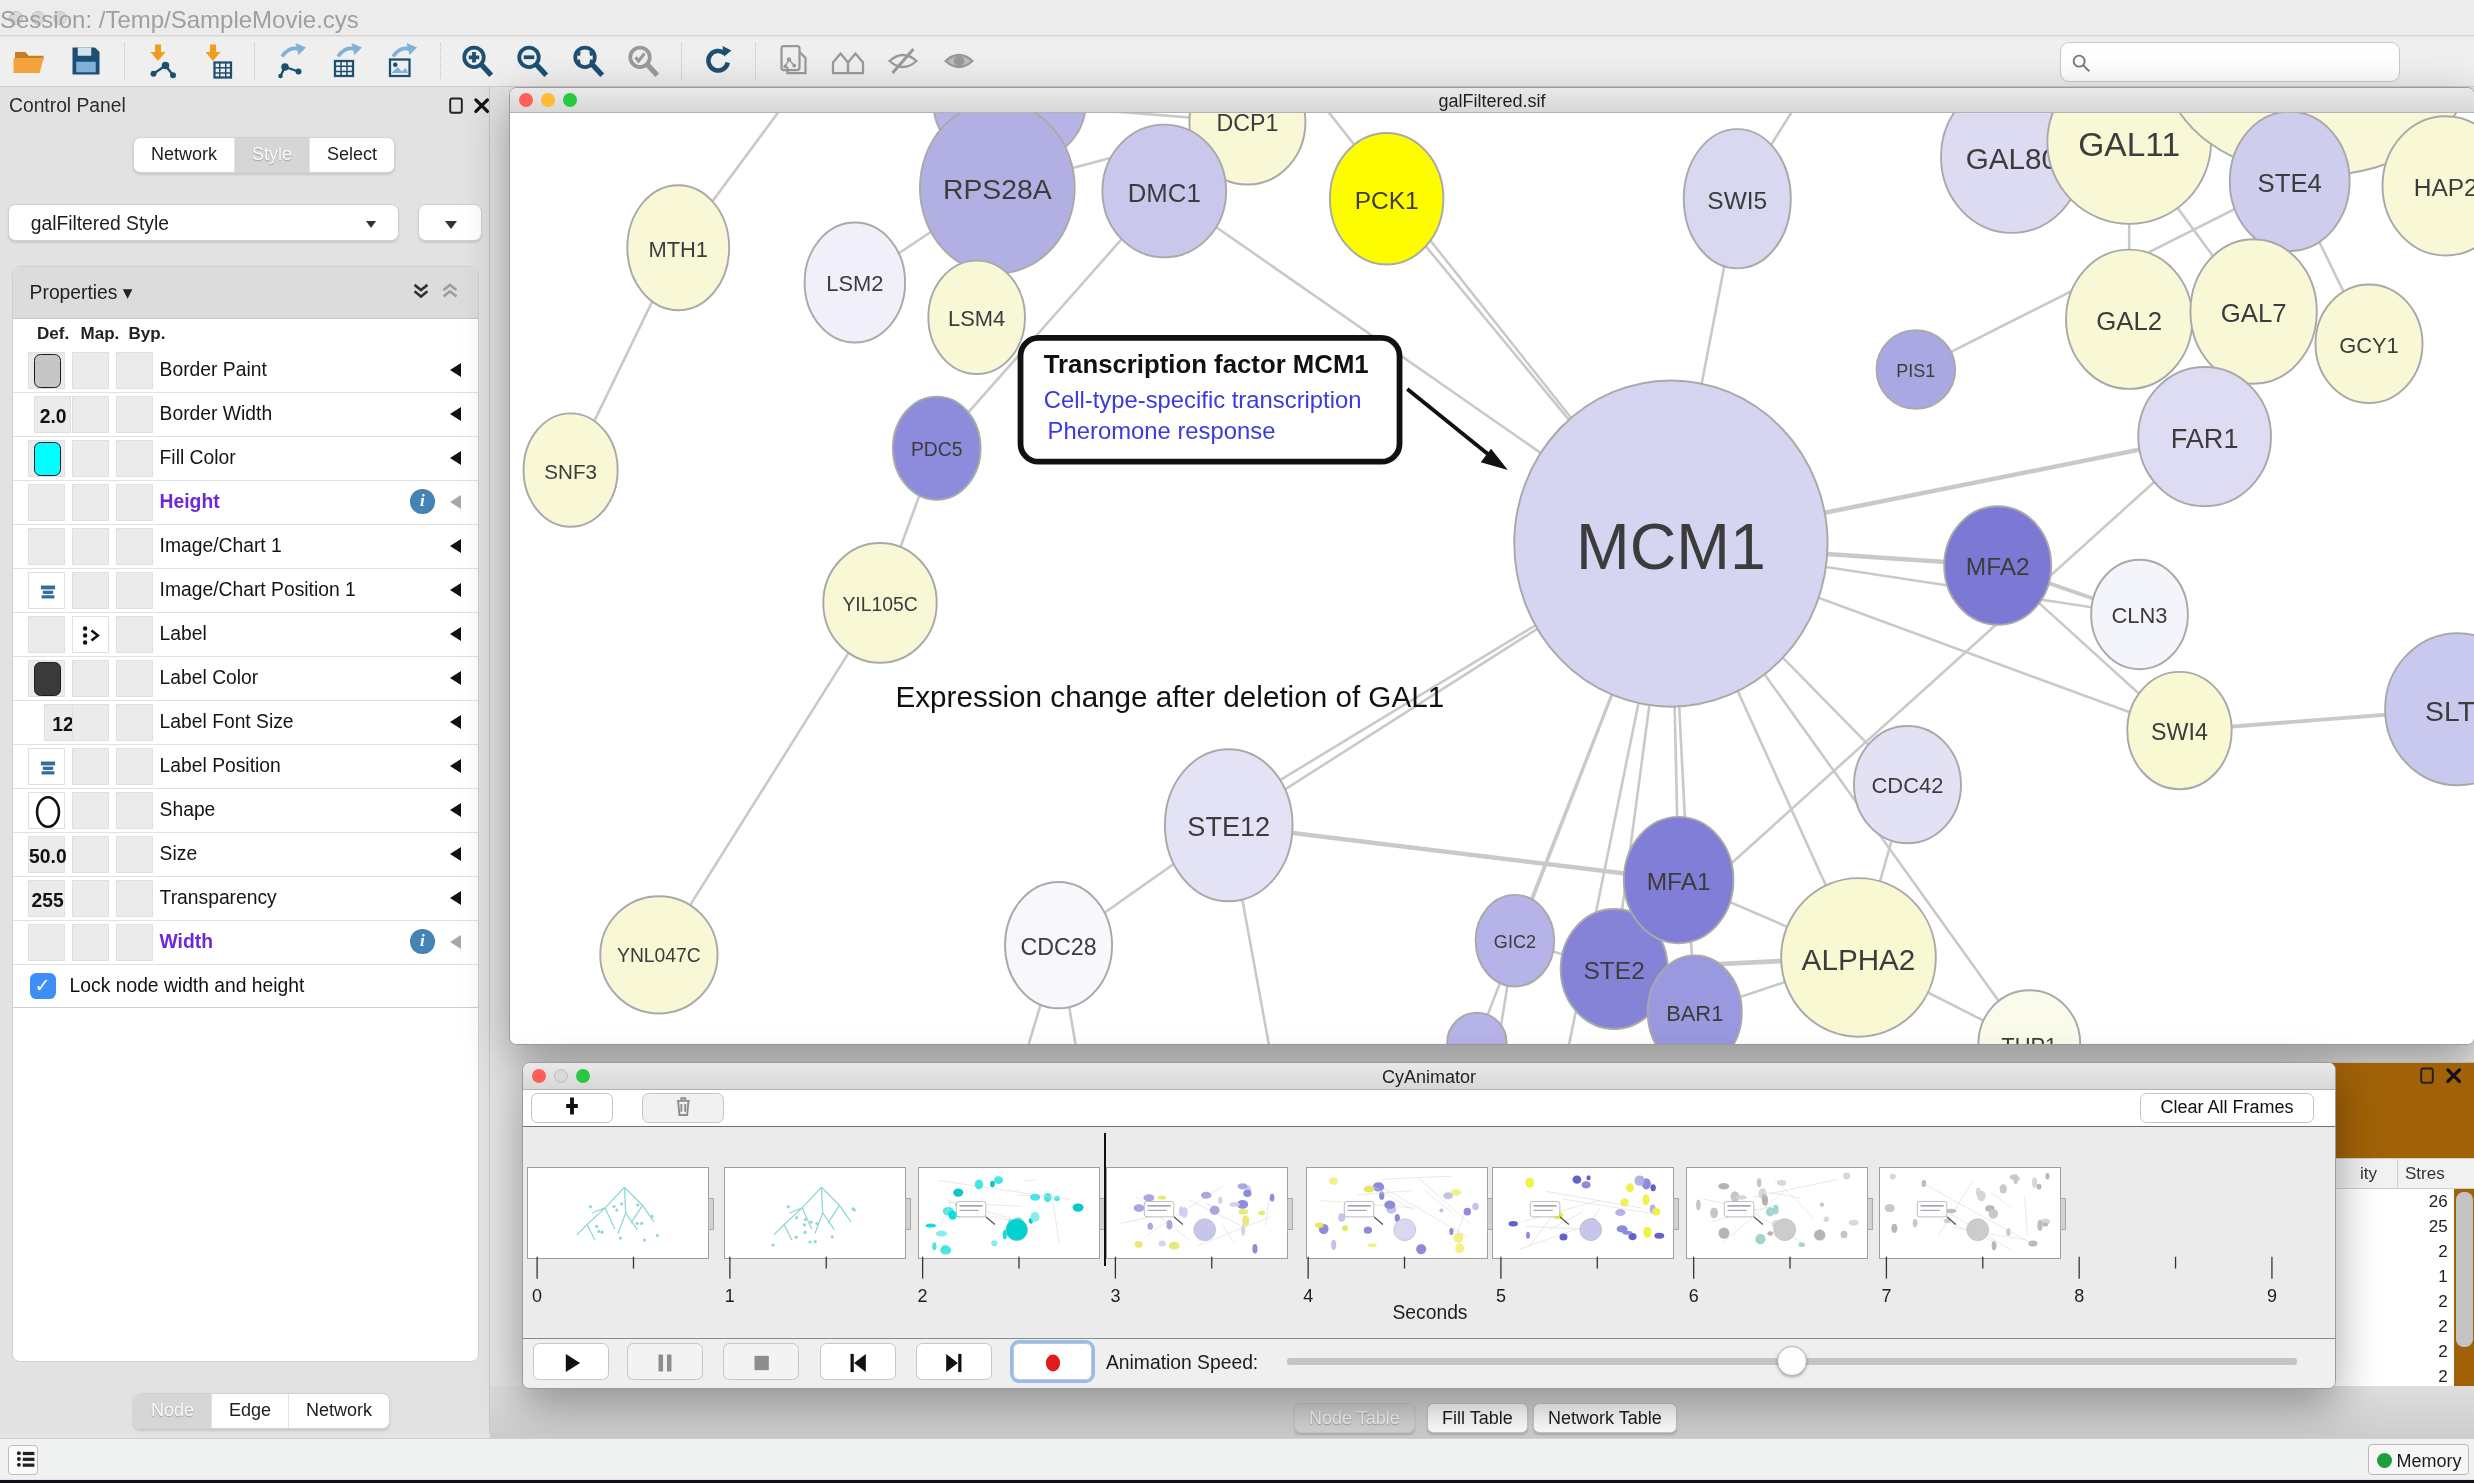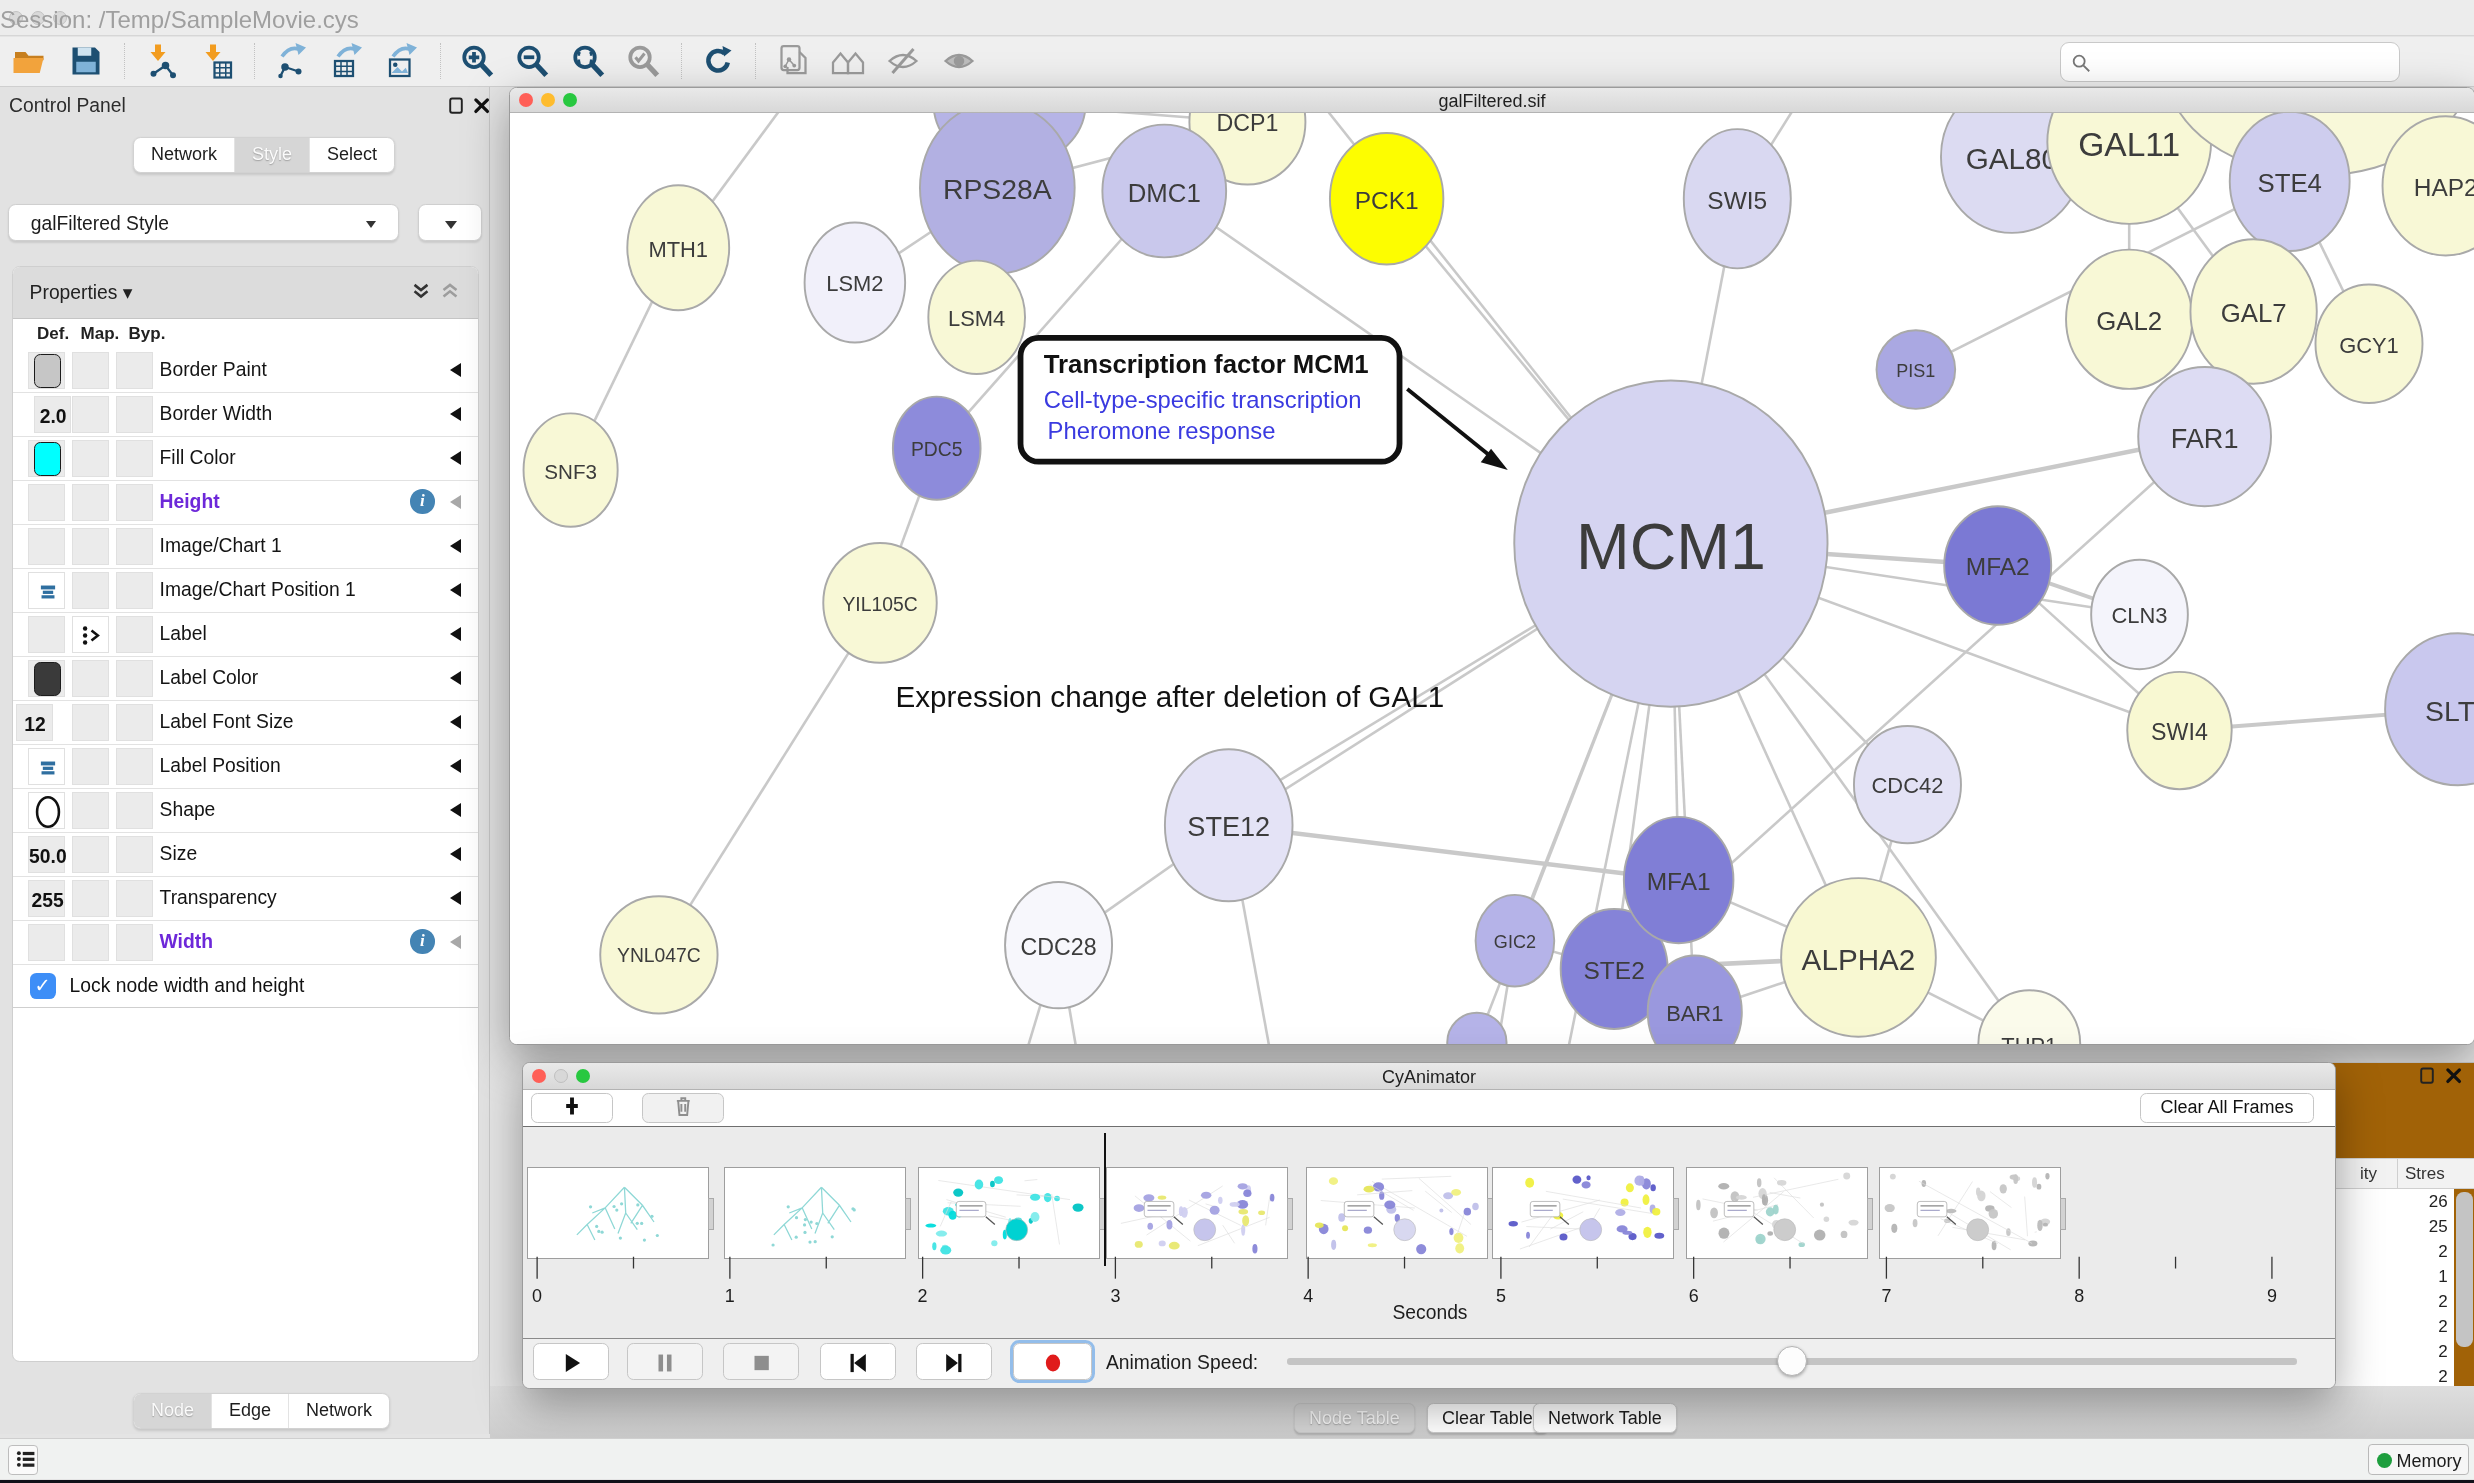--- a/index.html
+++ b/index.html
@@ -311,21 +311,21 @@
         <div class="prow">
           <span class="pcell" style="left:15.5px;">
             <span class="swatch" style="background:#3a3a3a;"></span>
           </span>
           <span class="pcell" style="left:59px;"></span>
           <span class="pcell" style="left:103px;"></span>
           <span class="pname">Label Color</span>
           <span class="parrow"></span>
         </div>
         <div class="prow">
-          <span class="pcell" style="left:3px;">
+          <span class="pcell" style="left:31px;">
             <span class="defval">12</span>
           </span>
           <span class="pcell" style="left:59px;"></span>
           <span class="pcell" style="left:103px;"></span>
           <span class="pname">Label Font Size</span>
           <span class="parrow"></span>
         </div>
         <div class="prow">
           <span class="pcell cell-white" style="left:15.5px;">
             <svg width="22" height="22" viewBox="0 0 34 34" style="position:absolute;left:7.7px;top:7.7px;">
@@ -640,21 +640,21 @@
       <div class="tp-row">2</div>
       <div class="tp-row">2</div>
       <div class="tp-row">2</div>
       <div class="tp-row">2</div>
     </div>
   <div id="tp-scroll"></div>
 </div>
 
 <div id="tabstrip">
   <div class="ttab active" style="left:804px;">Node Table</div>
-  <div class="ttab" style="left:937px;">Clear Table</div>
+  <div class="ttab" style="left:937px;">Fill Table</div>
   <div class="ttab" style="left:1043px;">Network Table</div>
 </div>
 
 <div id="cya" class="macwin">
   <div class="macbar" style="height:27px;">
     <span class="tl" style="left:9px;top:6.4px;background:#ff5f57;"></span>
     <span class="tl" style="left:31px;top:6.4px;background:#d8d8d8;border:0.6px solid #bfbfbf;"></span>
     <span class="tl" style="left:53px;top:6.4px;background:#28c840;"></span>
     <div class="mtitle" style="top:3.9px;">CyAnimator</div>
   </div>

